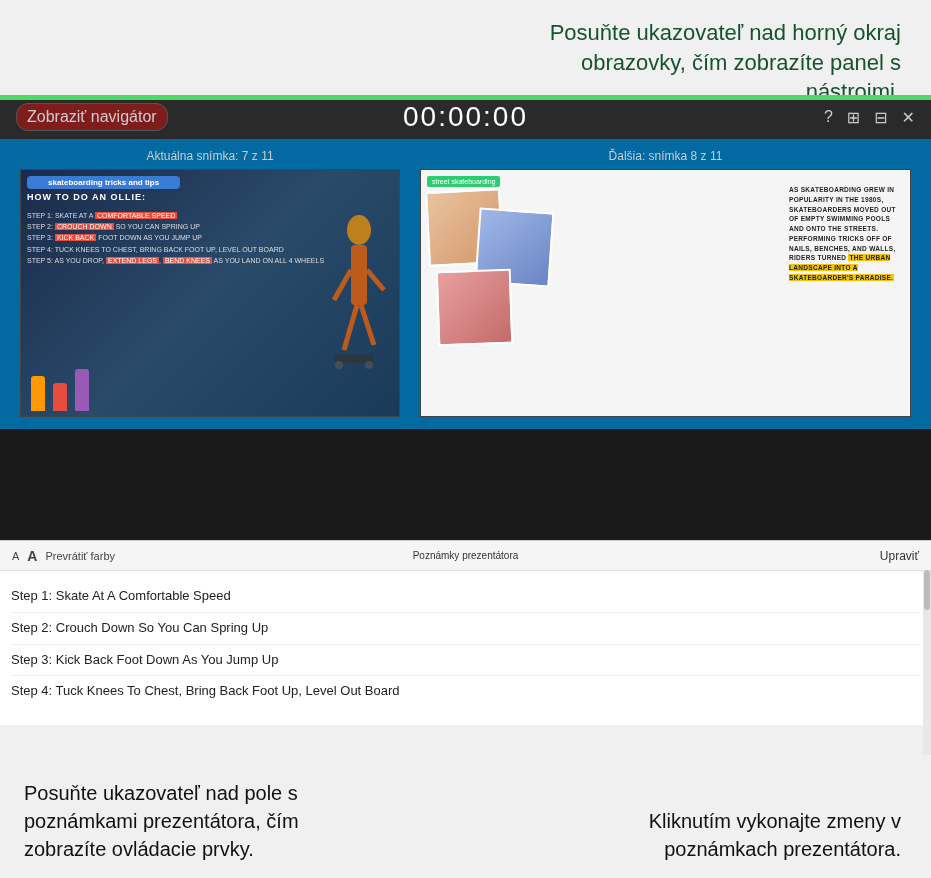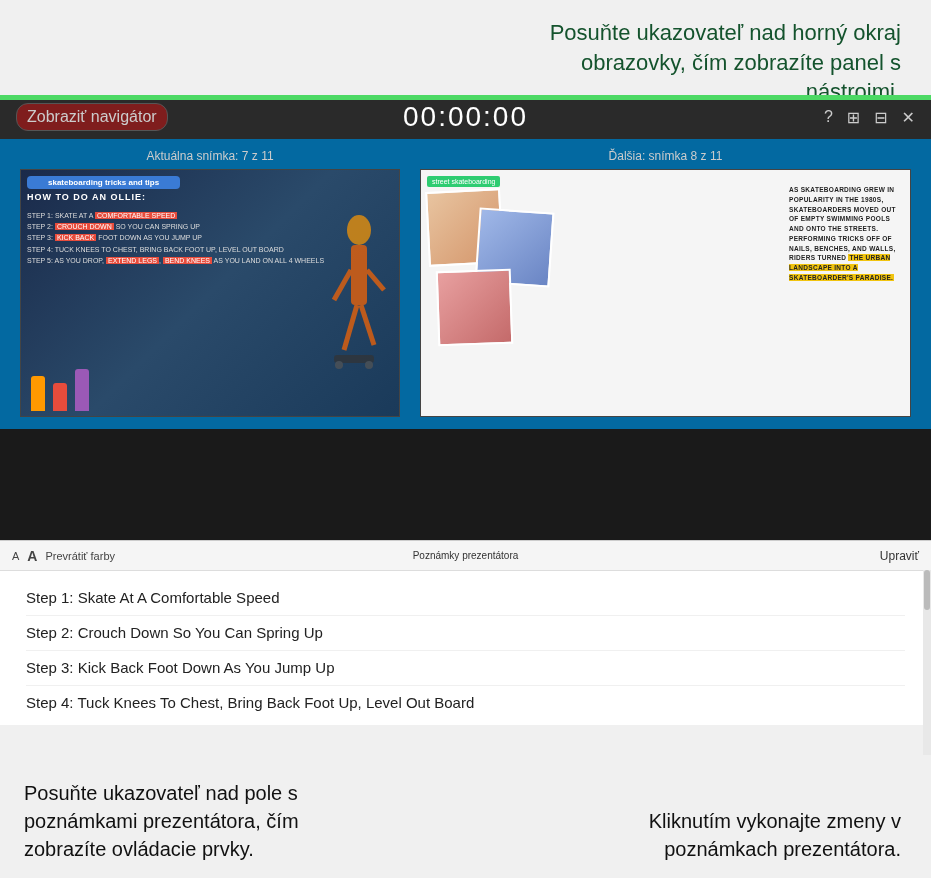--- a/index.html
+++ b/index.html
@@ -327,22 +327,22 @@
 
     .notes-edit-btn {
       font-size: 12px;
       color: #333;
       cursor: pointer;
       margin-left: auto;
       text-align: center;
     }
 
     .notes-content {
-      padding: 10px 26px;
-      font-size: 15px;
+      padding: 10px 11px;
+      font-size: 13px;
       line-height: 1.6;
       color: #222;
       overflow-y: auto;
       height: 155px;
     }
 
     .notes-step {
       padding: 5px 0;
       border-bottom: 1px solid #f0f0f0;
     }

